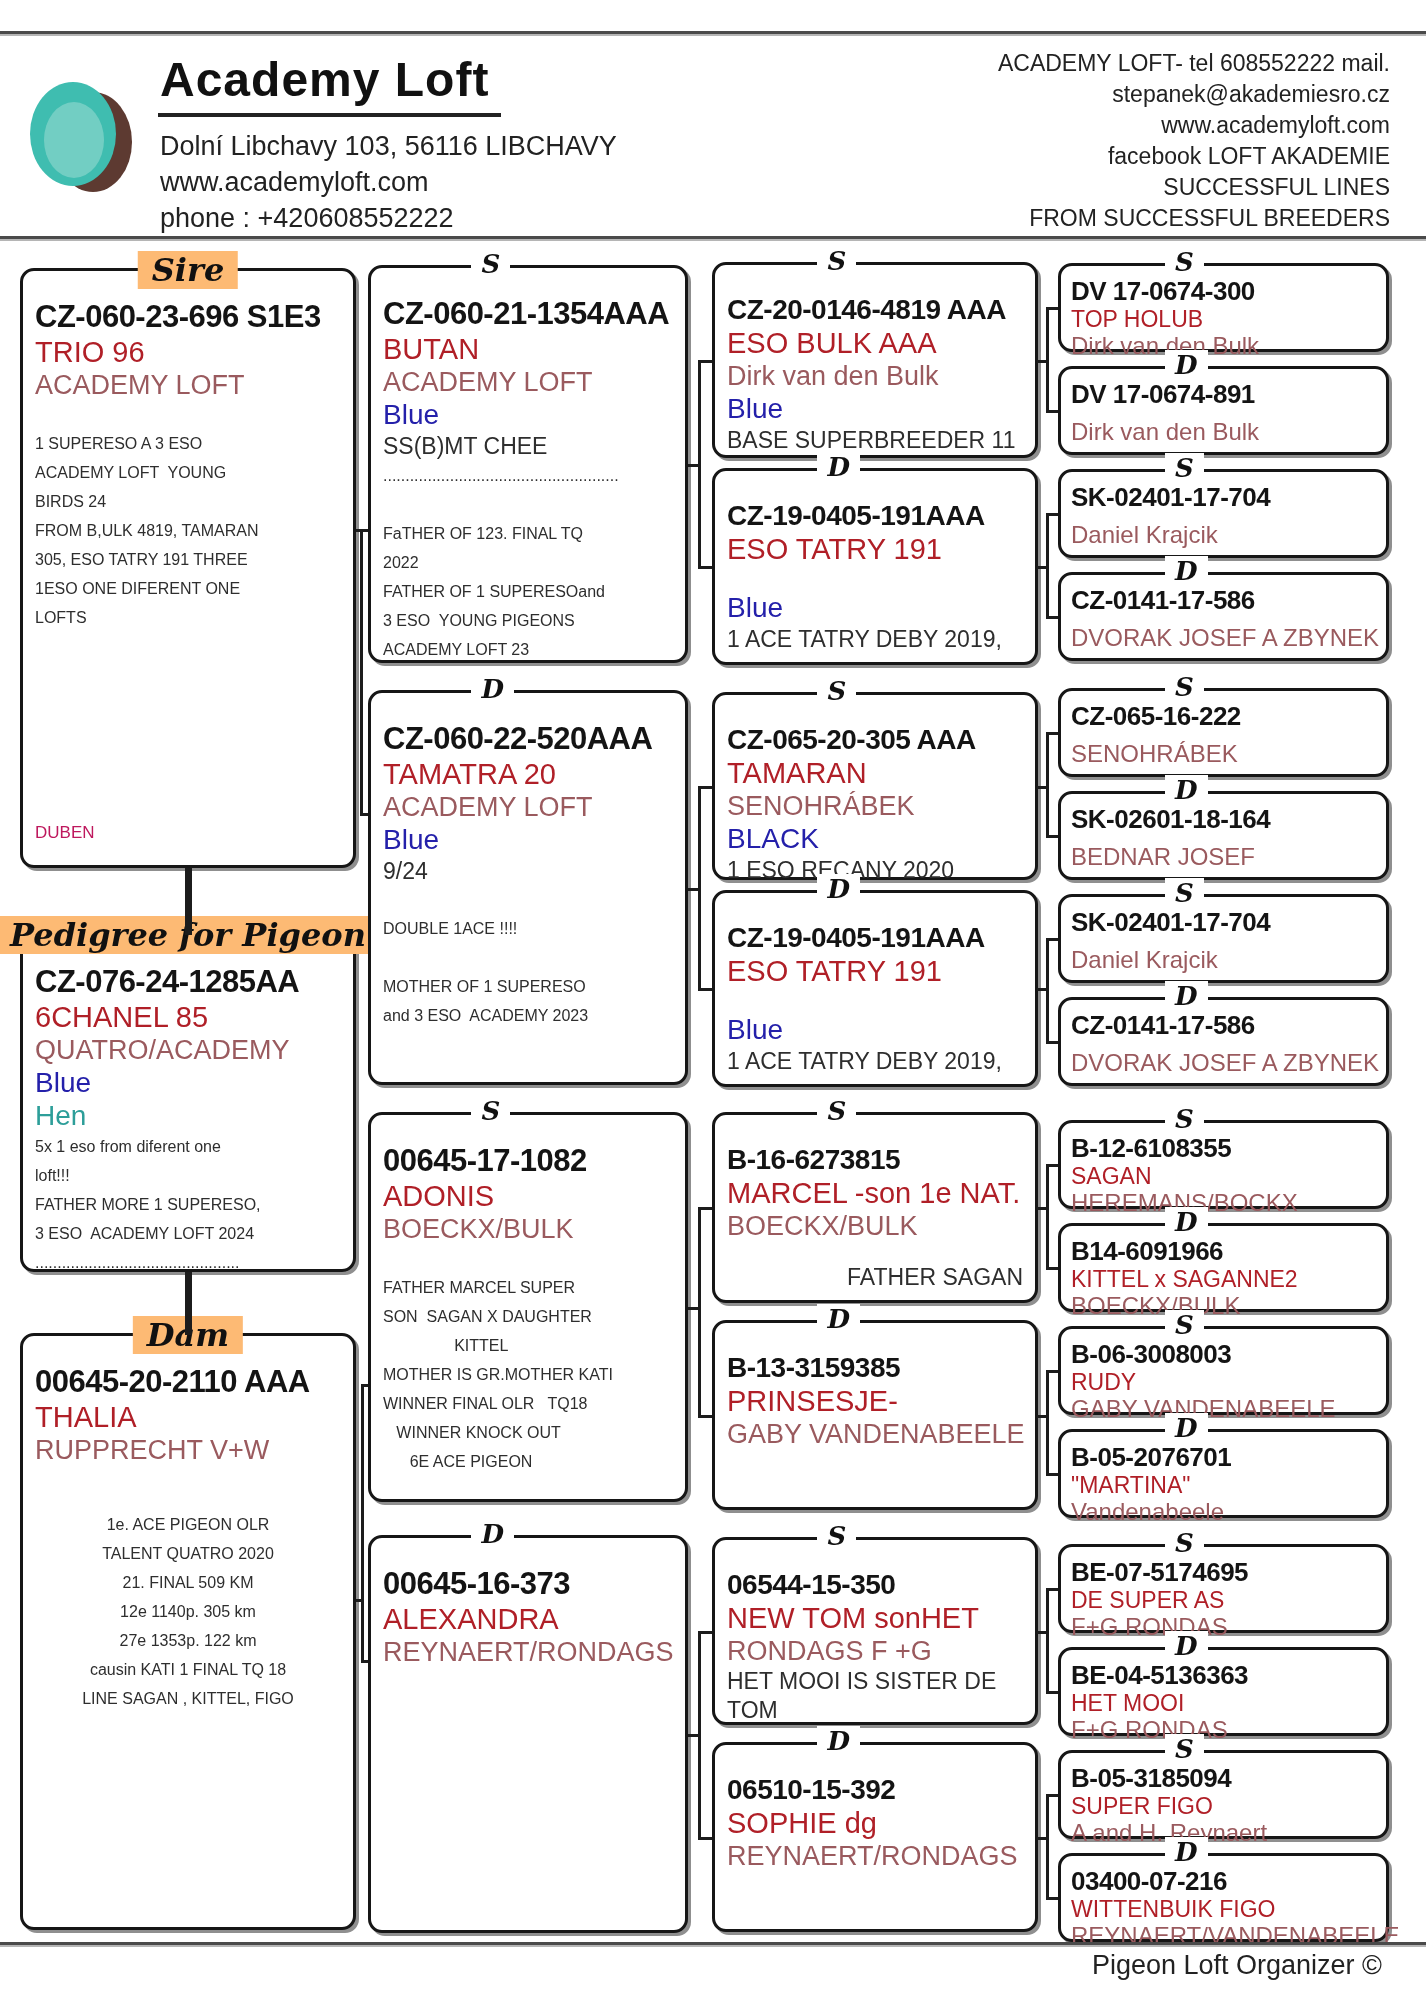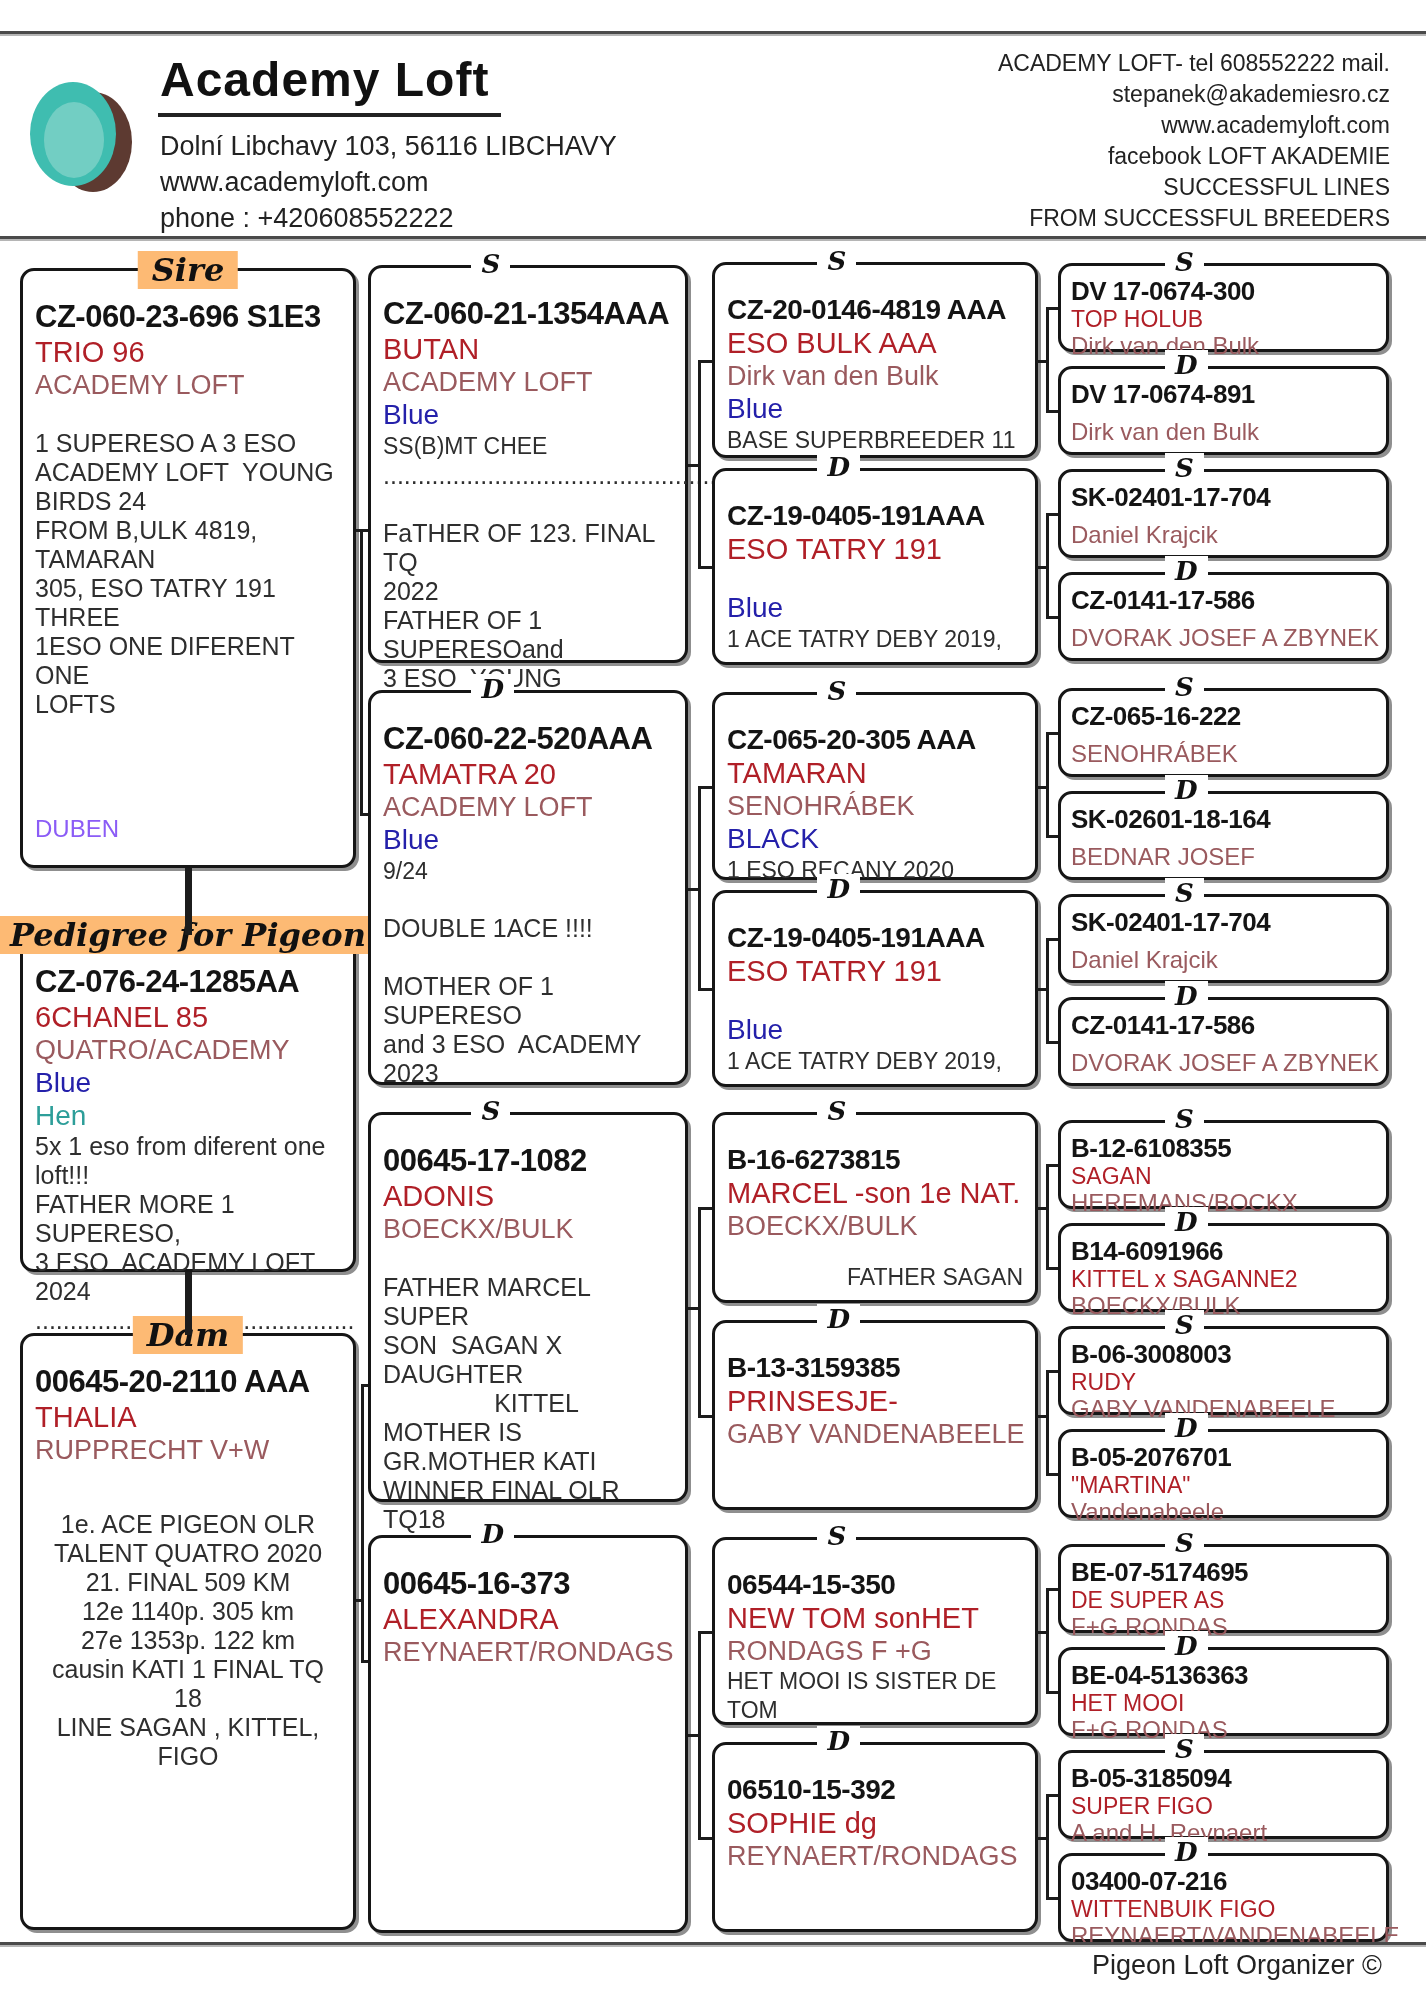--- a/index.html
+++ b/index.html
@@ -27,25 +27,25 @@
               font-family:"DejaVu Serif", serif; font-weight:bold; font-style:italic; font-size:32px; color:#111; white-space:nowrap; }
   .sd { position:absolute; top:-19px; left:32%; background:#fff; padding:0 10px;
         font-family:"DejaVu Serif", serif; font-weight:bold; font-style:italic; font-size:26px; color:#111; }
   .ring  { font-size:31px; font-weight:bold; color:#141414; line-height:36px; white-space:nowrap; letter-spacing:-0.5px; }
   .g3 .ring { font-size:28px; line-height:33px; }
   .pname { font-size:29px; color:#b01f27; line-height:34px; white-space:nowrap; }
   .loft  { font-size:27px; color:#9a5a5e; line-height:32px; white-space:nowrap; }
   .color { font-size:28px; color:#2420aa; line-height:34px; }
   .sex   { font-size:28px; color:#2d9e99; line-height:32px; }
   .info  { font-size:23px; color:#2e2e2e; line-height:29px; }
-  .notes { font-size:25px; color:#2e2e2e; line-height:29px; white-space:pre-wrap; }
+  .notes { font-size:16px; color:#2e2e2e; line-height:29px; white-space:pre-wrap; }
   .notes.center { text-align:center; }
   .notes.mt { margin-top:28px; }
   .spacer { flex:1 1 auto; }
-  .footnote { font-size:24px; color:#8b5cf6; margin-top:auto; padding-bottom:14px; }
+  .footnote { font-size:17px; color:#be185d; margin-top:auto; padding-bottom:14px; }
 
   
   .g4 .ring { font-size:26px; line-height:30px; }
   .g4 .pname { font-size:23px; line-height:26px; color:#b01f27; }
   .g4 .loft { font-size:24px; line-height:28px; margin-top:auto; }
 
   
   .hline, .vline, .thick { position:absolute; background:#1c1c1c; }
   .hline { height:3px; }
   .vline { width:3px; }

